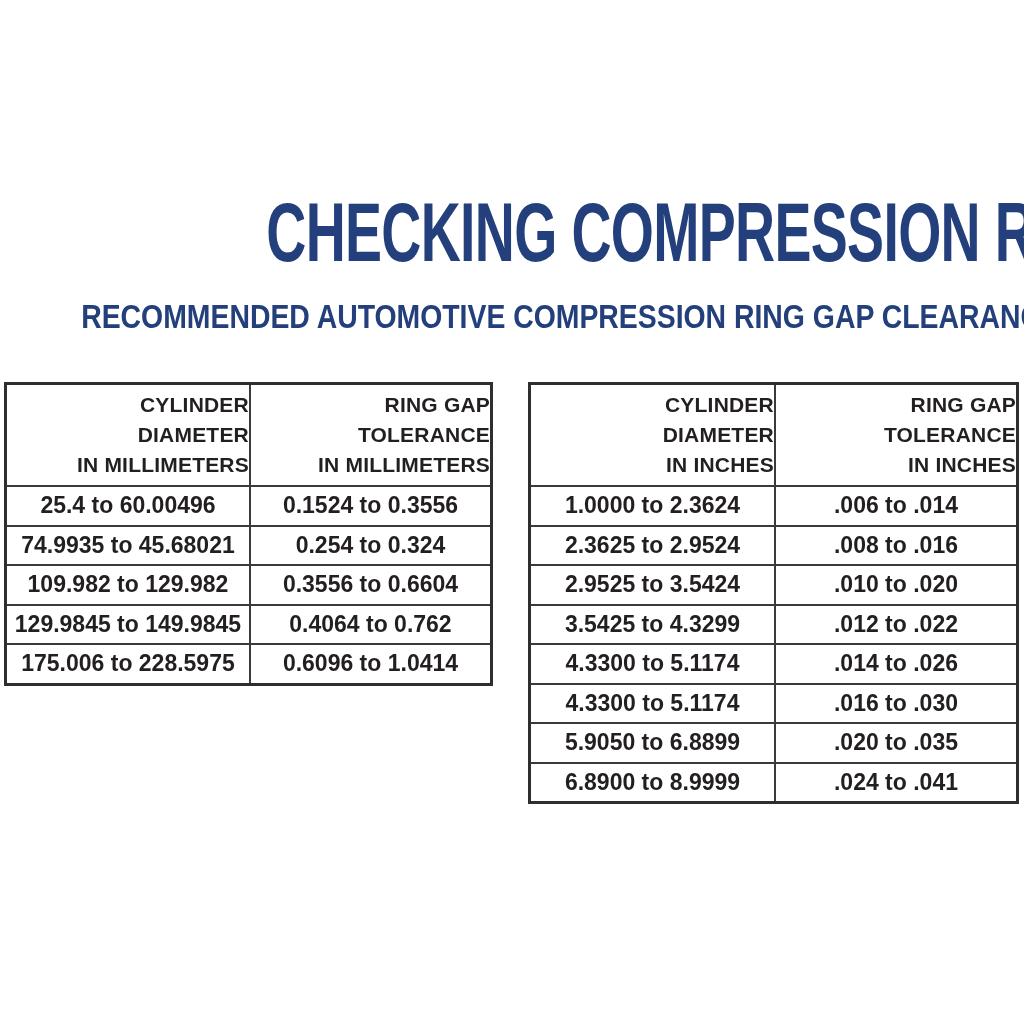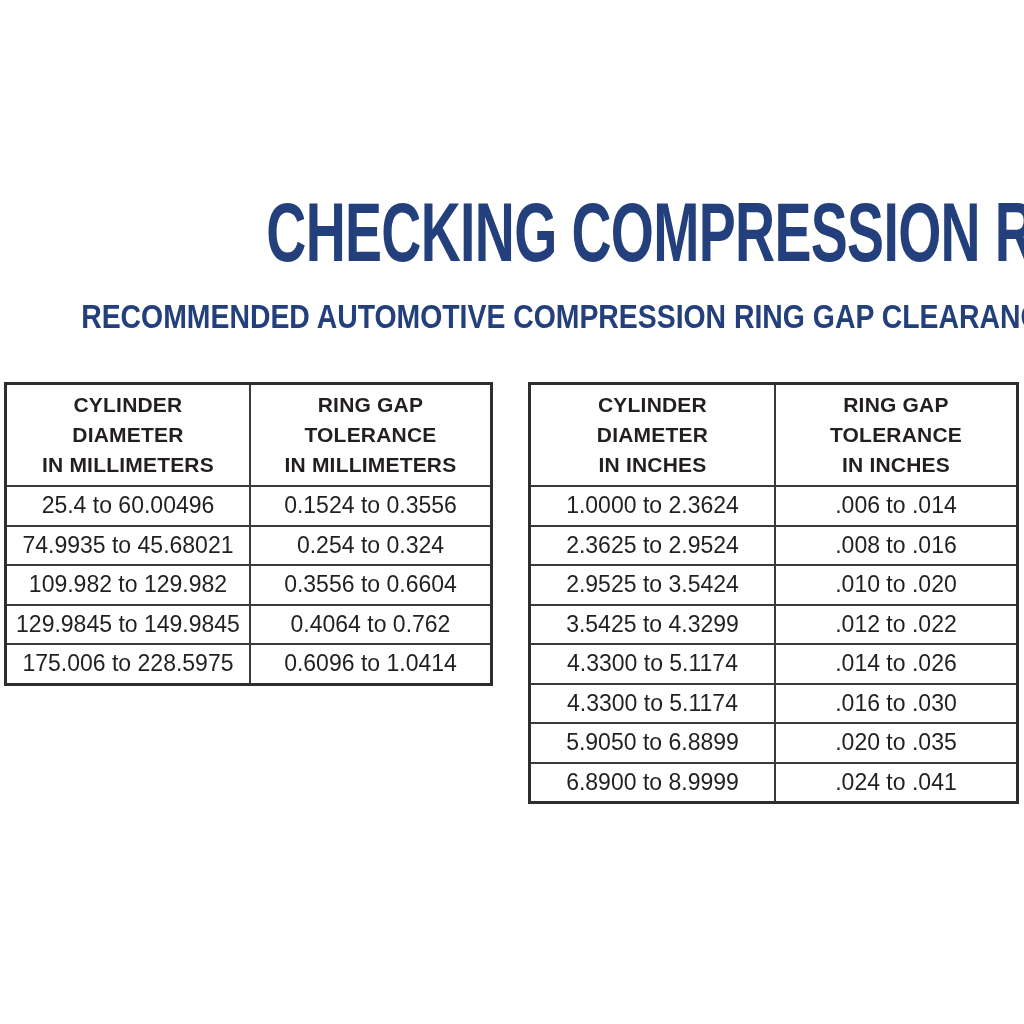--- a/index.html
+++ b/index.html
@@ -73,25 +73,26 @@
     padding: 0;
     color: #231f20;
     overflow: hidden;
   }
   table.spec-table th {
     height: 100px;
     font-size: 21px;
     font-weight: bold;
     line-height: 30px;
     letter-spacing: 0.2px;
+    text-align: right;
   }
   table.spec-table td {
     height: 37.5px;
     font-size: 23px;
-    font-weight: normal;
+    font-weight: bold;
     white-space: nowrap;
   }
   col.c1 { width: 50.3%; }
   col.c2 { width: 49.7%; }
 </style>
 </head>
 <body>
 
 <div class="page">
 

